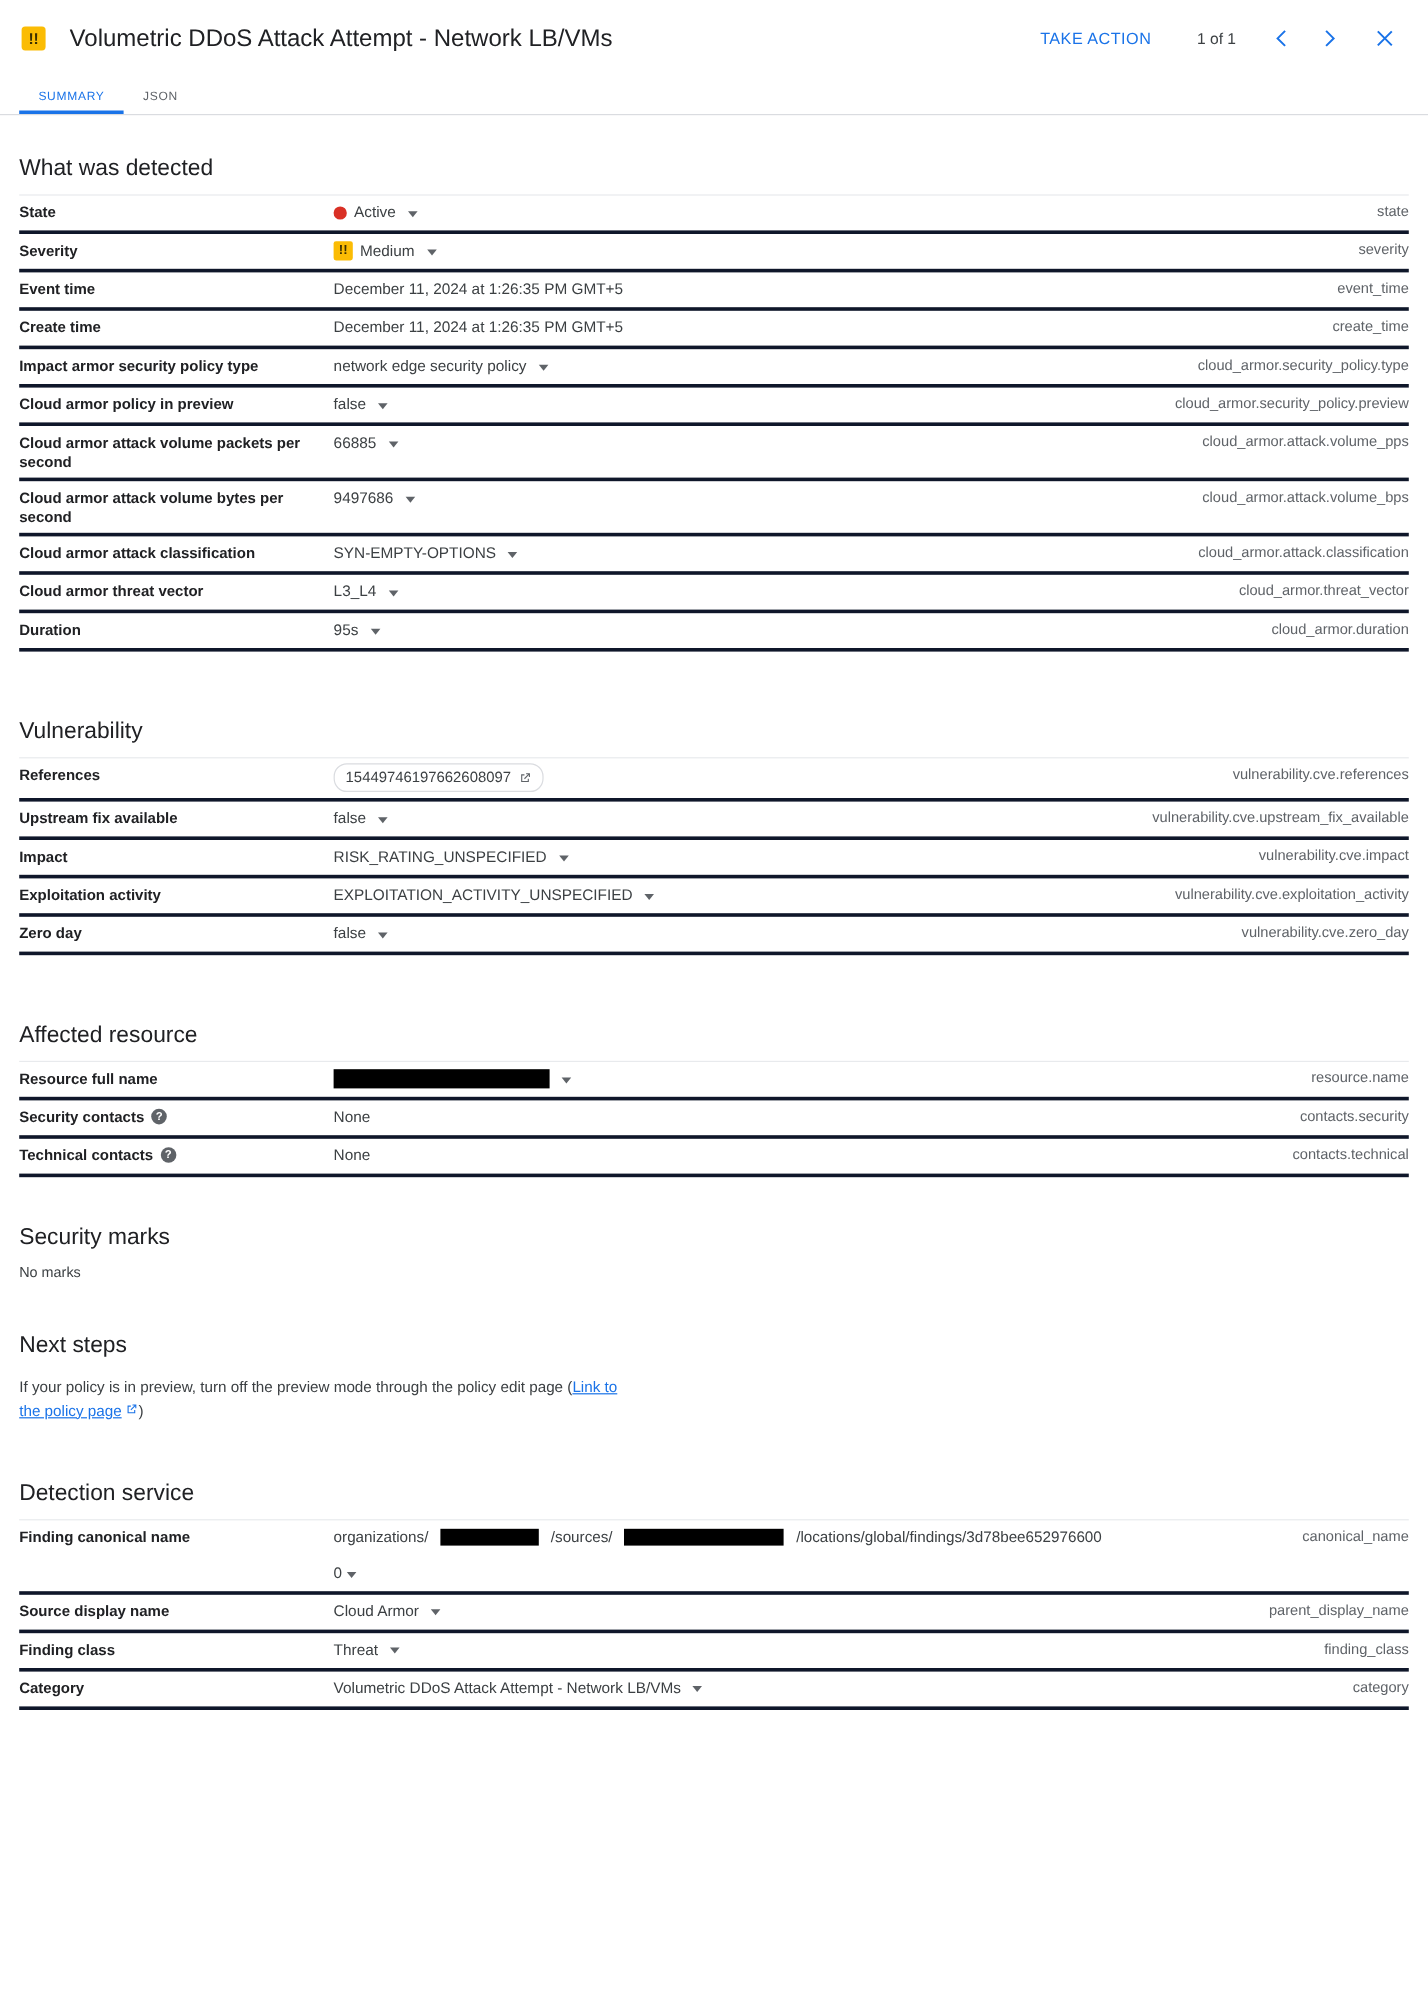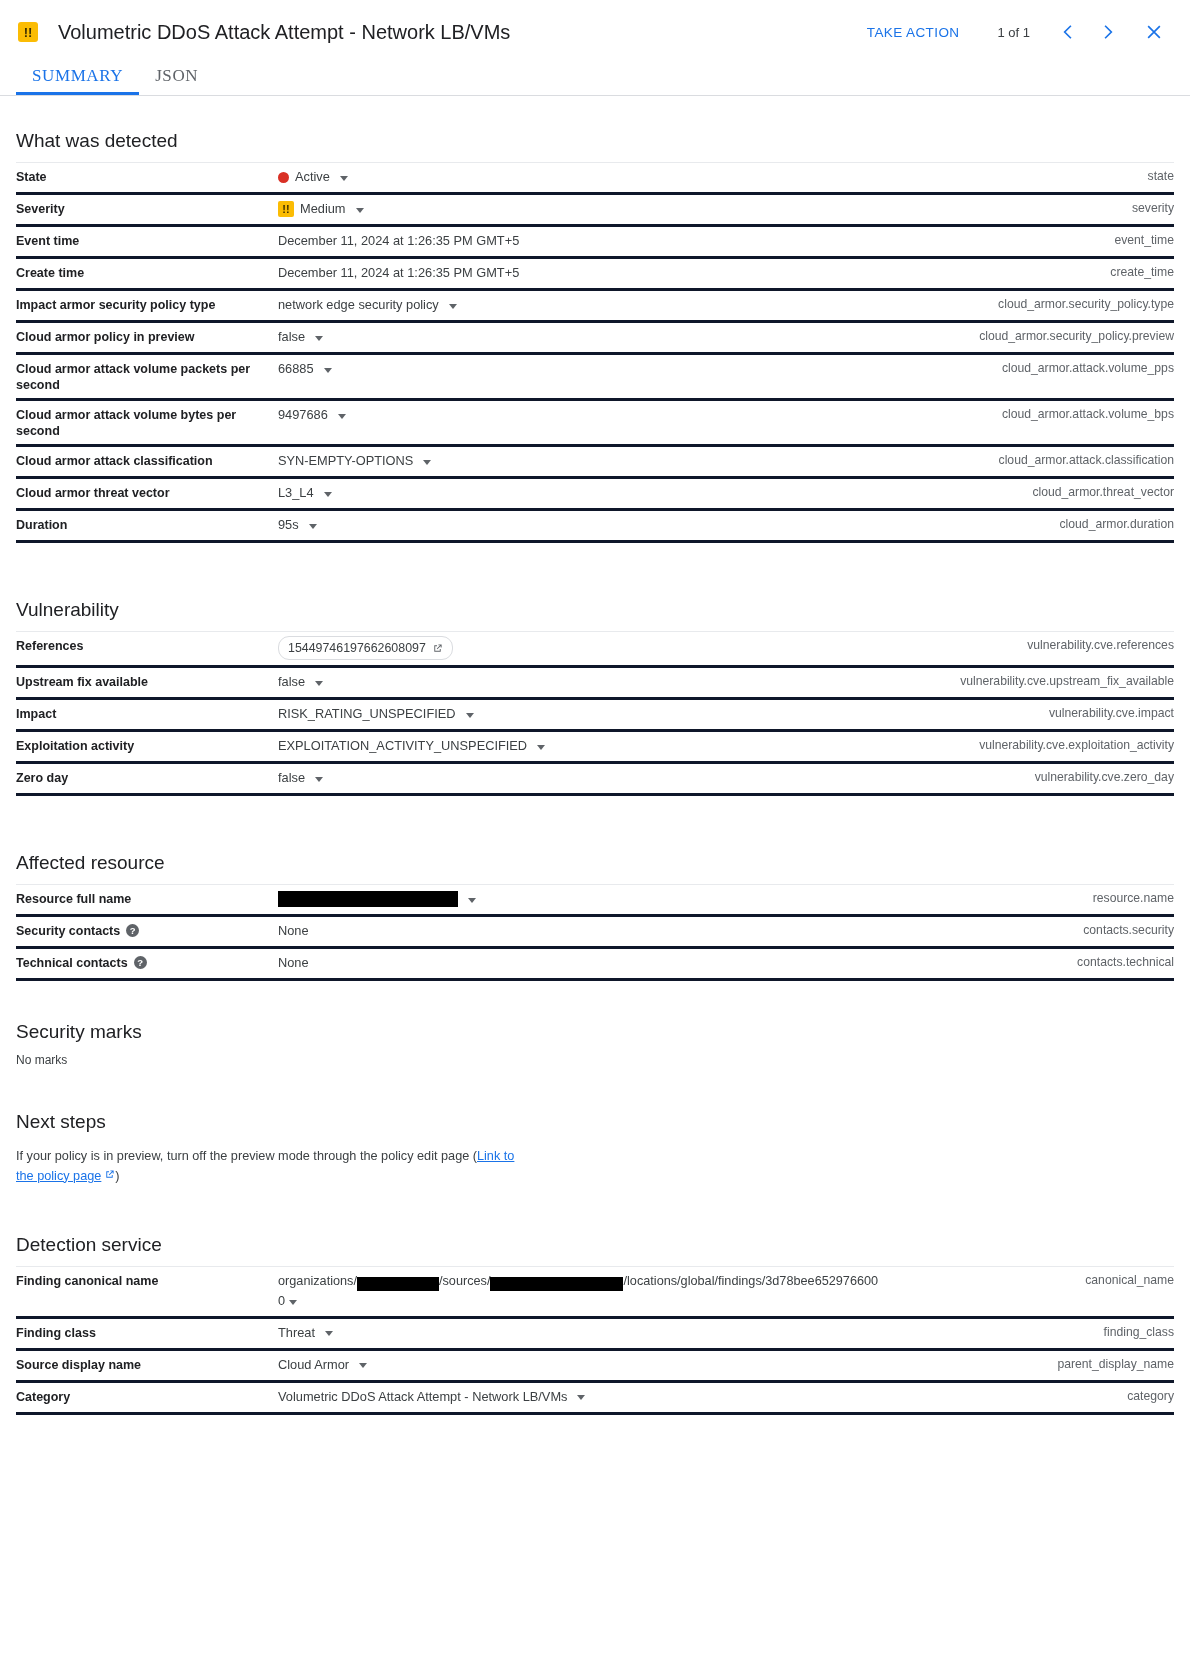--- a/index.html
+++ b/index.html
@@ -44,23 +44,23 @@
   }
   .icon-btn.grey { color: #1a73e8; }
   .icon-btn.close { color: #1a73e8; margin-left: 6px; }
 
   
   .tabs {
     display: flex; align-items: flex-end;
     border-bottom: 1px solid #dadce0; height: 32px; padding-left: 16px;
   }
   .tab {
-    font-size: 17px; letter-spacing: .6px; font-weight: 500;
+    font-size: 10px; letter-spacing: .6px; font-weight: 500;
     color: #5f6368; padding: 0 16px 9px 16px; cursor: pointer;
-    background: none; border: 0; font-family: Liberation Serif, serif;
+    background: none; border: 0; font-family: Liberation Sans, sans-serif;
   }
   .tab.active { color: #1a73e8; box-shadow: inset 0 -3px 0 #1a73e8; }
 
   
   .content { padding: 0 16px; }
   h2.section-title {
     font-size: 19px; font-weight: 400; color: #202124;
     margin: 34px 0 10px 0;
   }
   .rows { width: 1158px; }
@@ -108,21 +108,21 @@
     display: inline-flex; align-items: center; gap: 6px; background: #fff;
     cursor: pointer;
   }
   .ext-ico { width: 11px; height: 11px; display: inline-block; }
   .no-marks { font-size: 12px; color: #3c4043; margin: 10px 0 0 0; }
   .next-steps-text {
     font-size: 12.7px; color: #3c4043; line-height: 20px;
     max-width: 500px; 
   }
   .next-steps-text a { color: #1a73e8; text-decoration: underline; }
-  .canonical-wrap { display: flex; flex-wrap: wrap; align-items: flex-end; gap: 0; }
+  .canonical-wrap { display: flex; flex-wrap: wrap; align-items: center; gap: 10px; }
   .canonical-line { font-size: 12.7px; color: #3c4043; line-height: 20px; }
 </style>
 </head>
 <body>
 
 <div class="page">
 
   <div class="header">
     <span class="sev-chip">!!</span>
     <div class="header-title">Volumetric DDoS Attack Attempt - Network LB/VMs</div>
@@ -368,35 +368,35 @@
             <span class="canonical-line">/sources/</span>
             <span class="redact" style="width:133px"></span>
             <span class="canonical-line">/locations/global/findings/3d78bee652976600</span>
             <span class="canonical-line" style="width:100%">0<span class="caret"></span></span>
           </div>
         </div>
         <div class="api">canonical_name</div>
       </div>
 
       <div class="row">
+        <div class="label">Source display name</div>
+        <div class="value">
+          <span>Cloud Armor</span>
+          <span class="caret"></span>
+        </div>
+        <div class="api">parent_display_name</div>
+      </div>
+
+      <div class="row">
         <div class="label">Finding class</div>
         <div class="value">
           <span>Threat</span>
           <span class="caret"></span>
         </div>
         <div class="api">finding_class</div>
-      </div>
-
-      <div class="row">
-        <div class="label">Source display name</div>
-        <div class="value">
-          <span>Cloud Armor</span>
-          <span class="caret"></span>
-        </div>
-        <div class="api">parent_display_name</div>
       </div>
 
       <div class="row">
         <div class="label">Category</div>
         <div class="value">
           <span>Volumetric DDoS Attack Attempt - Network LB/VMs</span>
           <span class="caret"></span>
         </div>
         <div class="api">category</div>
       </div>

